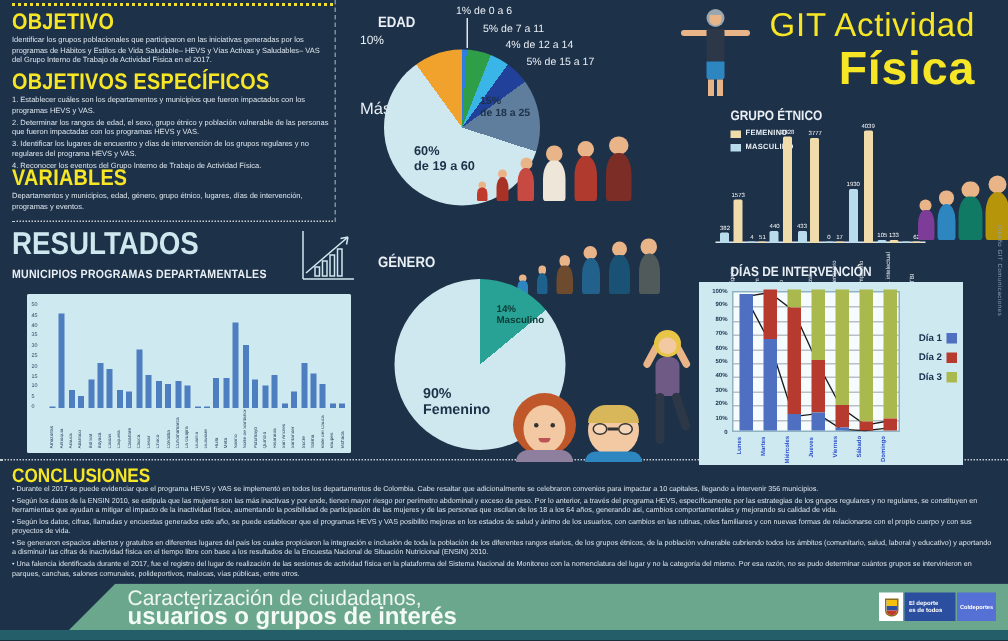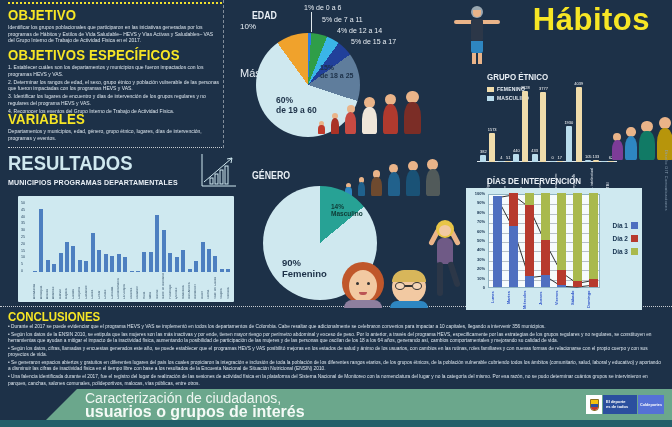--- a/index.html
+++ b/index.html
@@ -368,21 +368,22 @@
   <div class="abs" style="left:452px;top:6px;width:50px;height:60px;">
     <div class="abs" style="left:19px;top:0;width:12px;height:12px;border-radius:50%;background:#9aa7b1;"></div>
     <div class="abs" style="left:21px;top:4px;width:8px;height:7px;border-radius:0 0 6px 6px;background:#eab489;"></div>
     <div class="abs" style="left:2px;top:14px;width:46px;height:4px;border-radius:2px;background:#eab489;"></div>
     <div class="abs" style="left:19px;top:13px;width:12px;height:22px;border-radius:2px;background:#2c3748;"></div>
     <div class="abs" style="left:19px;top:35px;width:12px;height:12px;background:#2e86c1;border-radius:0 0 2px 2px;"></div>
     <div class="abs" style="left:20px;top:47px;width:4px;height:11px;background:#eab489;"></div>
     <div class="abs" style="left:26px;top:47px;width:4px;height:11px;background:#eab489;"></div>
   </div>
   <div class="abs" style="left:460px;top:4px;width:190px;text-align:right;">
-    <div class="yel" style="font-size:31px;font-weight:800;margin-top:-2px;letter-spacing:.5px;">Hábitos</div>
+    <div class="yel" style="font-size:22px;font-weight:500;letter-spacing:.5px;">GIT Actividad</div>
+    <div class="yel" style="font-size:31px;font-weight:800;margin-top:-2px;letter-spacing:.5px;">Física</div>
   </div>
 
   <div class="abs wt cond" style="left:487px;top:72px;font-size:9px;font-weight:800;">GRUPO ÉTNICO</div>
   <div class="abs" style="left:487px;top:86px;">
     <div class="leg-row">
       <div class="leg-sw" style="background:#f0dcab;"></div>
       <div class="leg-tx">FEMENINO</div>
     </div>
     <div class="leg-row">
       <div class="leg-sw" style="background:#b9dcec;"></div>

